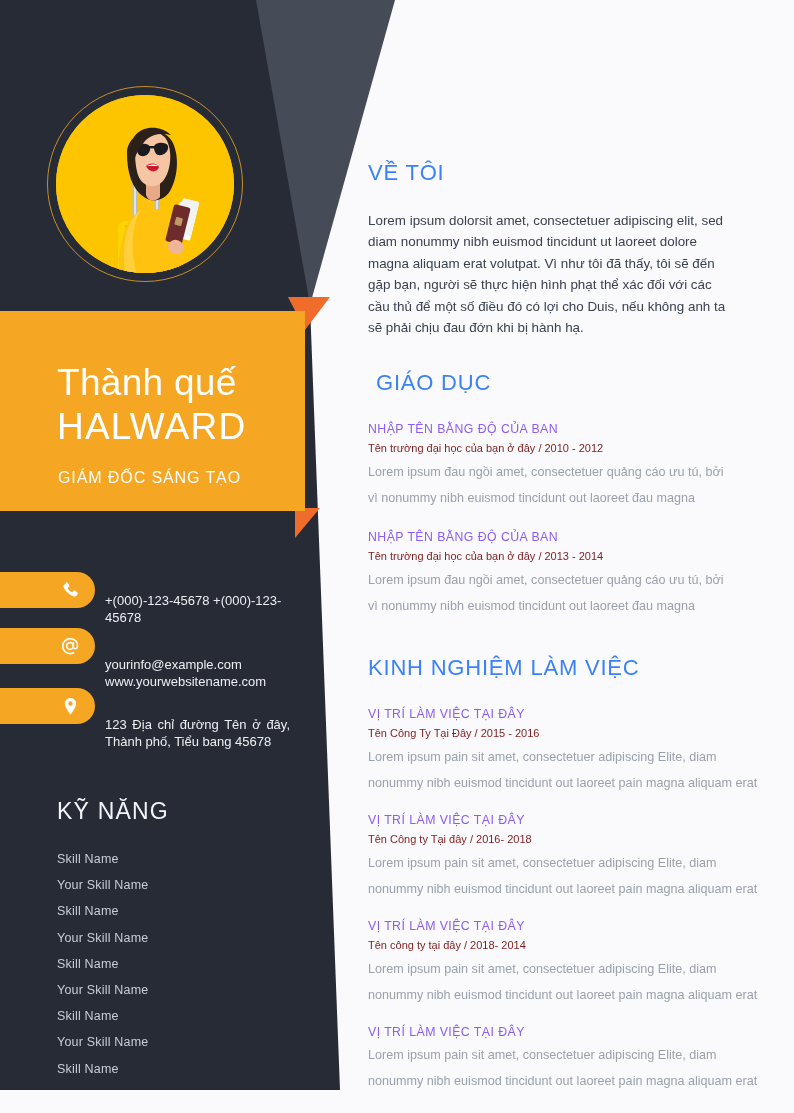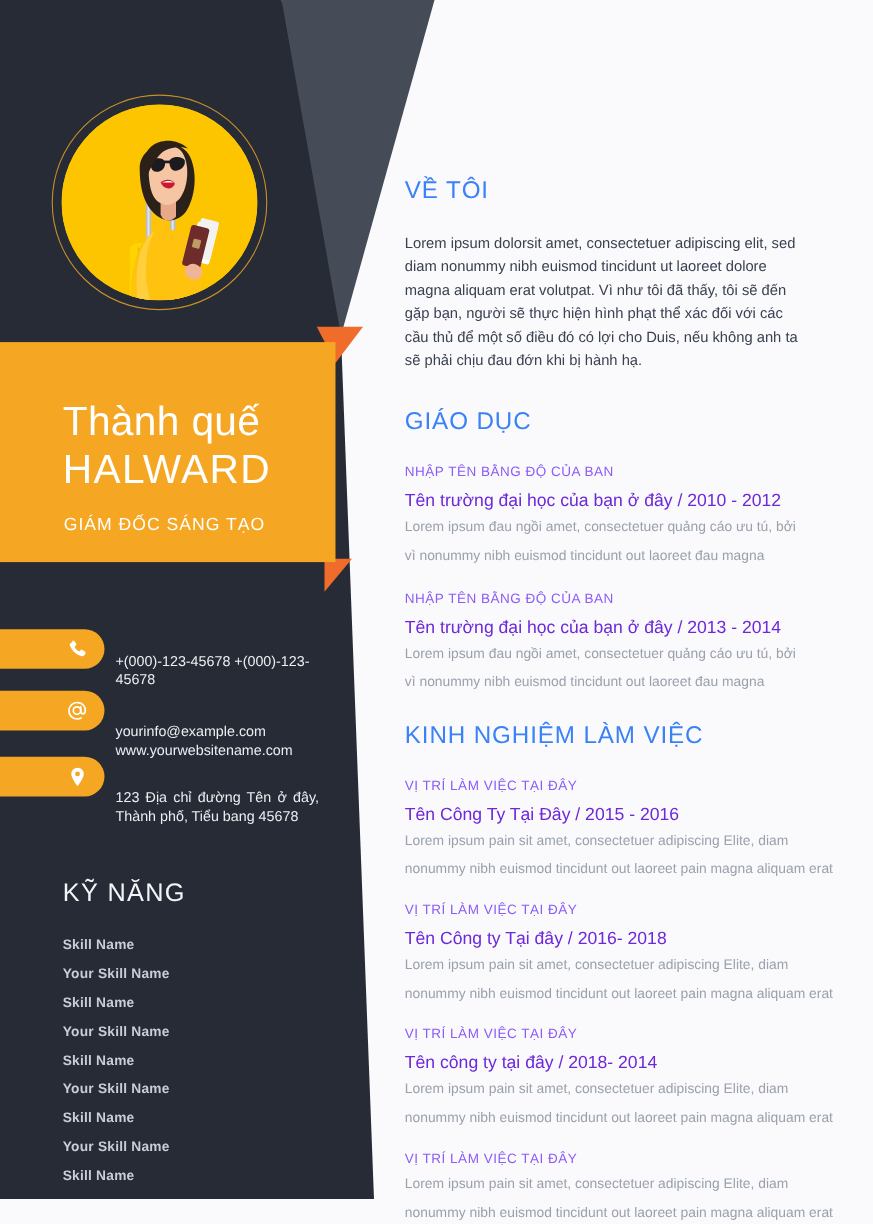--- a/index.html
+++ b/index.html
@@ -143,21 +143,20 @@
     left: 57px;
     top: 852px;
     width: 240px;
   }
   .skill {
     color: #c8cdd6;
     font-size: 12.5px;
     height: 26.2px;
     line-height: 14px;
     letter-spacing: 0.2px;
-    font-weight: bold;
   }
 
   
   .right-col {
     position: absolute;
     left: 368px;
     top: 0;
     width: 412px;
     height: 1113px;
   }
@@ -171,36 +170,36 @@
   .about-body {
     position: absolute;
     top: 210px;
     left: 0;
     width: 368px;
     color: #3a4150;
     font-size: 13.4px;
     line-height: 21.4px;
   }
 
-  .edu-title { position: absolute; top: 370px; left: 0; }
+  .edu-title { position: absolute; top: 370px; left: 8px; }
   .edu-list { position: absolute; top: 420px; left: 0; width: 412px; }
 
   .entry { margin-bottom: 18px; }
   .e-head {
     color: #8b5cf6;
     font-size: 12.3px;
     letter-spacing: 0.45px;
     font-weight: 400;
     line-height: 18px;
   }
   .e-sub {
-    color: #6d28d9;
-    font-size: 16px;
+    color: #7f1d1d;
+    font-size: 11px;
     line-height: 19px;
-    margin-top: 8px;
+    margin-top: 1px;
   }
   .e-desc {
     color: #9aa1ad;
     font-size: 12.6px;
     line-height: 24px;
     margin-top: 2px;
   }
 
   .exp-title { position: absolute; top: 655px; left: 0; }
   .exp-list { position: absolute; top: 705px; left: 0; width: 412px; }

